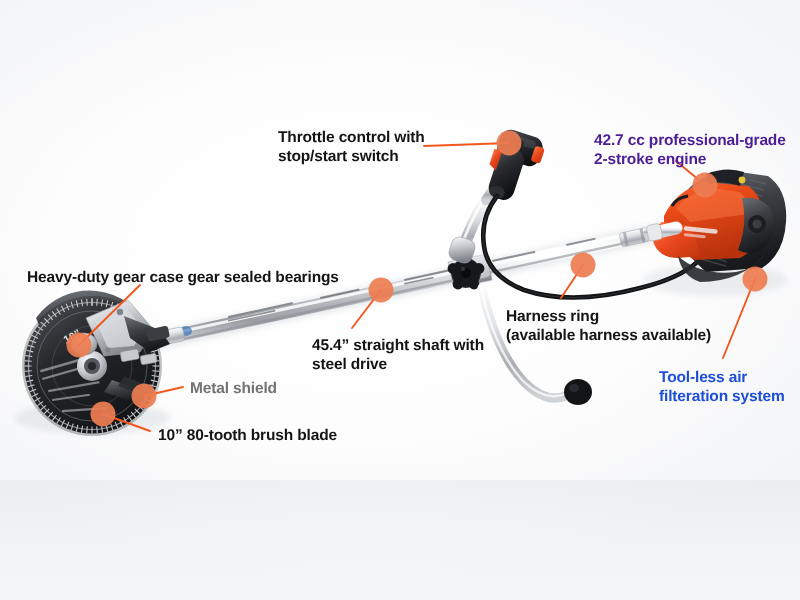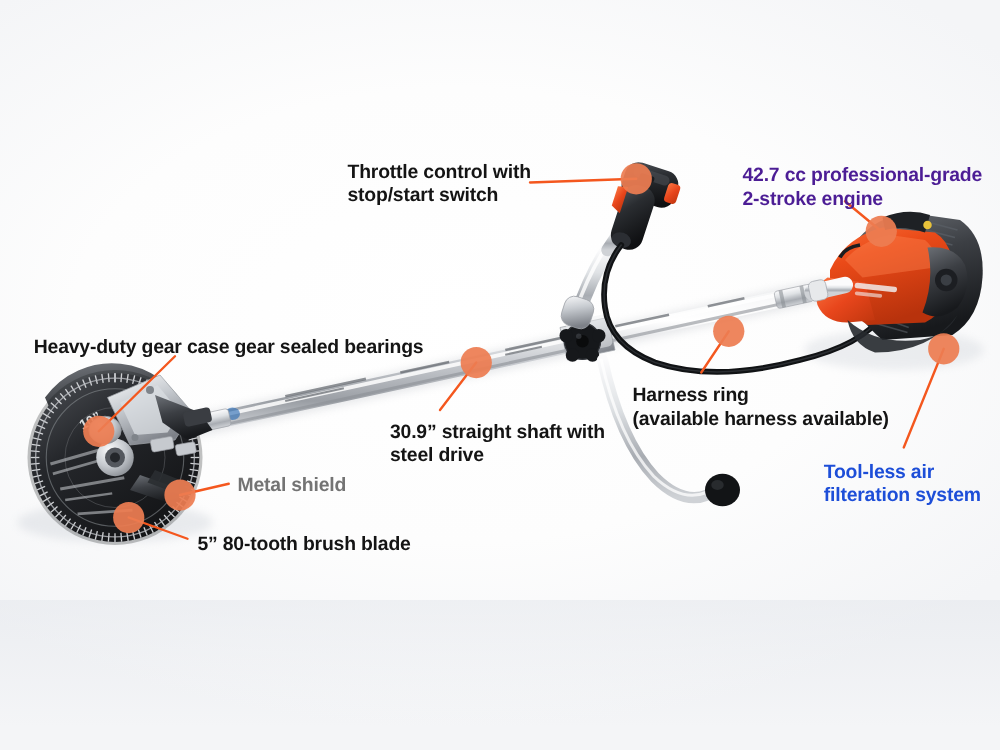--- a/index.html
+++ b/index.html
@@ -407,22 +407,22 @@
       <line x1="150" y1="431" x2="103" y2="414" stroke="#f4571e" stroke-width="1.9" stroke-linecap="round"></line>
       <circle cx="103" cy="414" r="12.5" fill="#ed7d52" opacity="0.93"></circle>
     </svg>
 
   <div id="labels">
       <div class="callout" style="left: 278px; top: 128px; color: rgb(20, 20, 20);">Throttle control with
 stop/start switch</div>
       <div class="callout" style="left: 566px; top: 131px; color: #4c1d95; margin-left: 28px;">42.7 cc professional-grade
 2-stroke engine</div>
       <div class="callout" style="left: 27px; top: 268px; color: rgb(20, 20, 20);">Heavy-duty gear case gear sealed bearings</div>
-      <div class="callout" style="left: 312px; top: 336px; color: rgb(20, 20, 20);">30.9” straight shaft with
+      <div class="callout" style="left: 312px; top: 336px; color: rgb(20, 20, 20);">45.4” straight shaft with
 steel drive</div>
       <div class="callout" style="left: 506px; top: 307px; color: rgb(20, 20, 20);">Harness ring
 (available harness available)</div>
       <div class="callout" style="left: 659px; top: 368px; color: #1d4ed8;">Tool-less air
 filteration system</div>
       <div class="callout" style="left: 190px; top: 379px; color: #737373;">Metal shield</div>
-      <div class="callout" style="left: 158px; top: 426px; color: rgb(20, 20, 20);">5” 80-tooth brush blade</div>
+      <div class="callout" style="left: 158px; top: 426px; color: rgb(20, 20, 20);">10” 80-tooth brush blade</div>
     </div>
 </div>
 
 </body></html>

